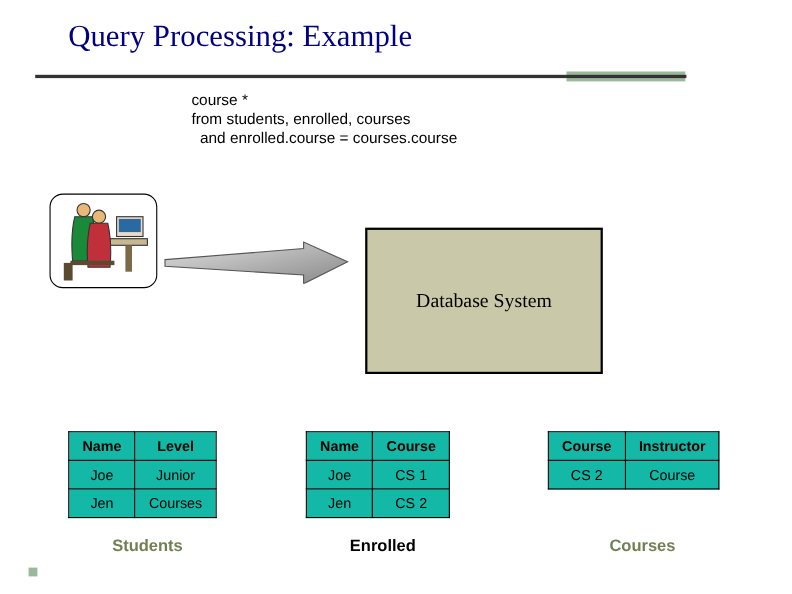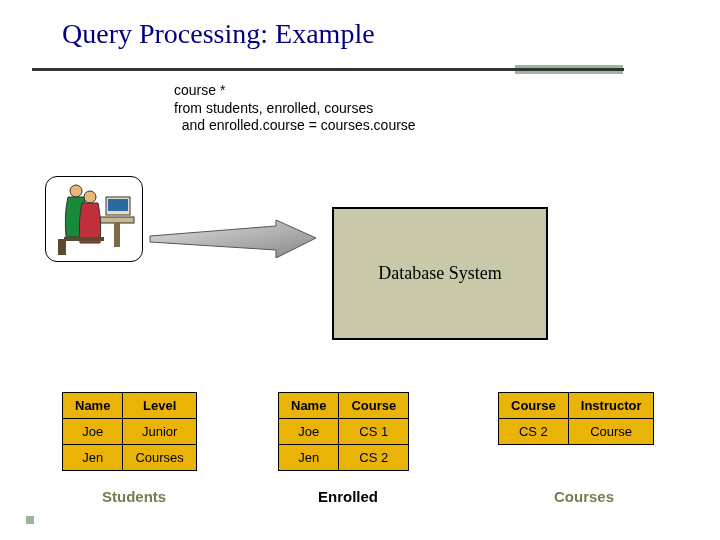--- a/index.html
+++ b/index.html
@@ -80,21 +80,21 @@
   }
   table {
     border-collapse: collapse;
     position: absolute;
     font-size: 13px;
   }
   th, td {
     border: 1.5px solid #000;
     padding: 5px 12px;
     text-align: center;
-    background: #eab308;
+    background: #14b8a6;
     font-weight: normal;
   }
   th { font-weight: bold; }
   .tbl-students { top: 392px; left: 62px; }
   .tbl-enrolled { top: 392px; left: 278px; }
   .tbl-courses  { top: 392px; left: 498px; }
   .tbl-label {
     position: absolute;
     font-weight: bold;
     font-size: 15px;

